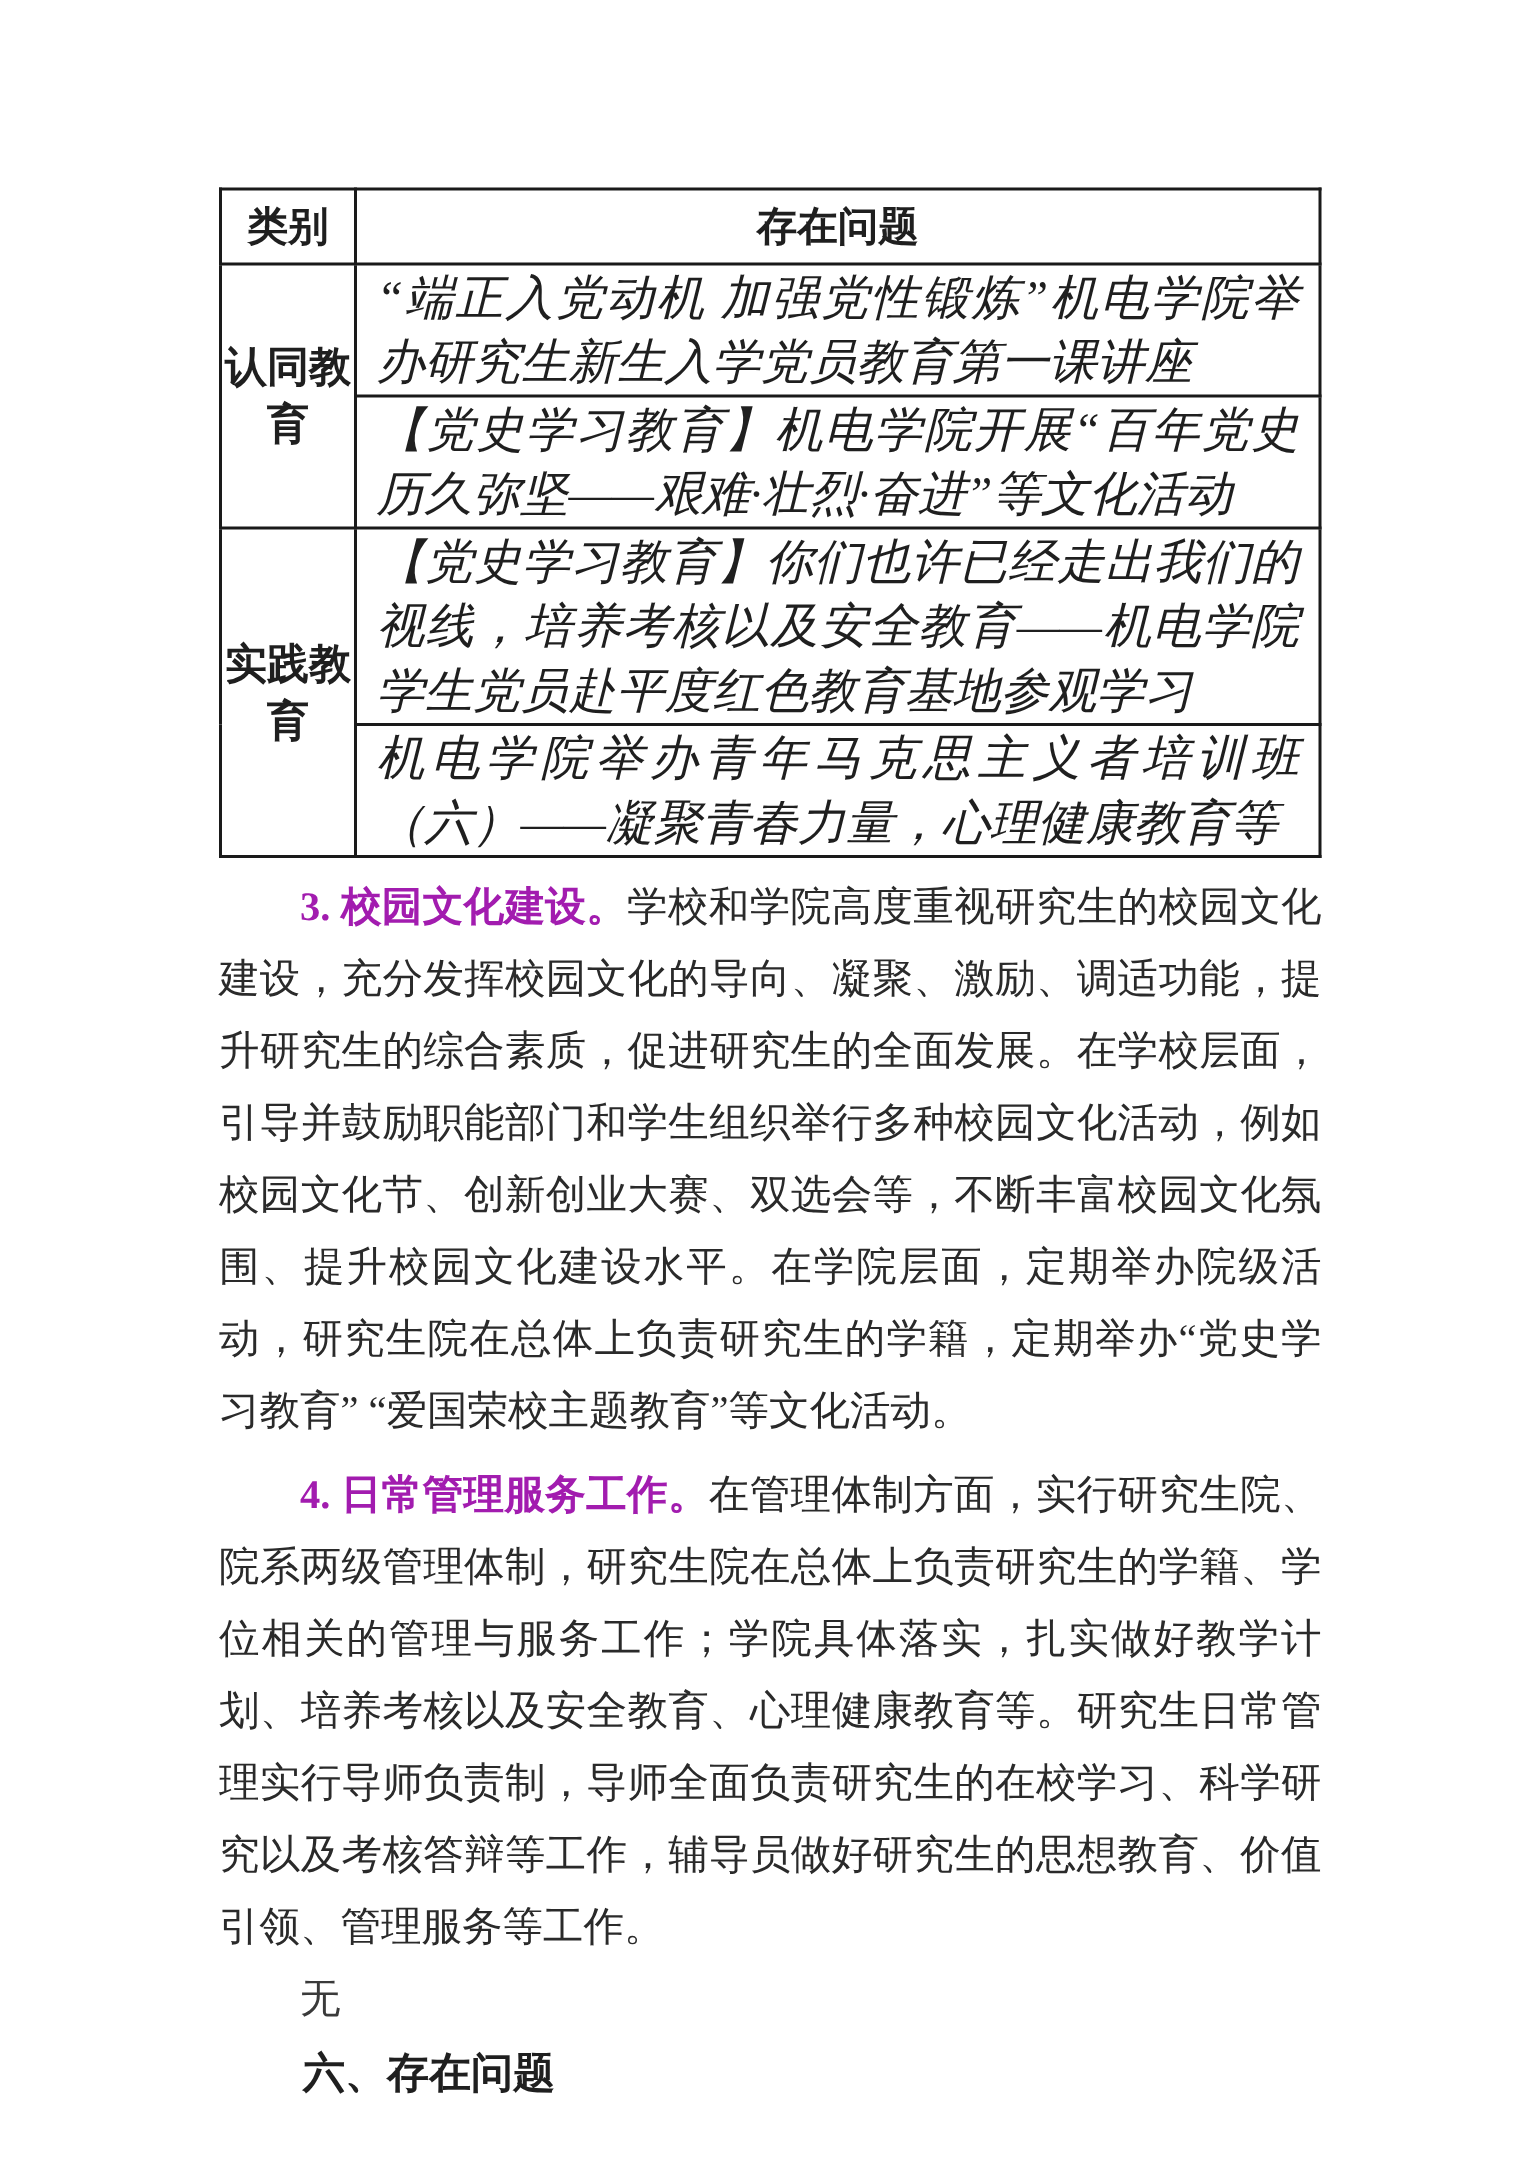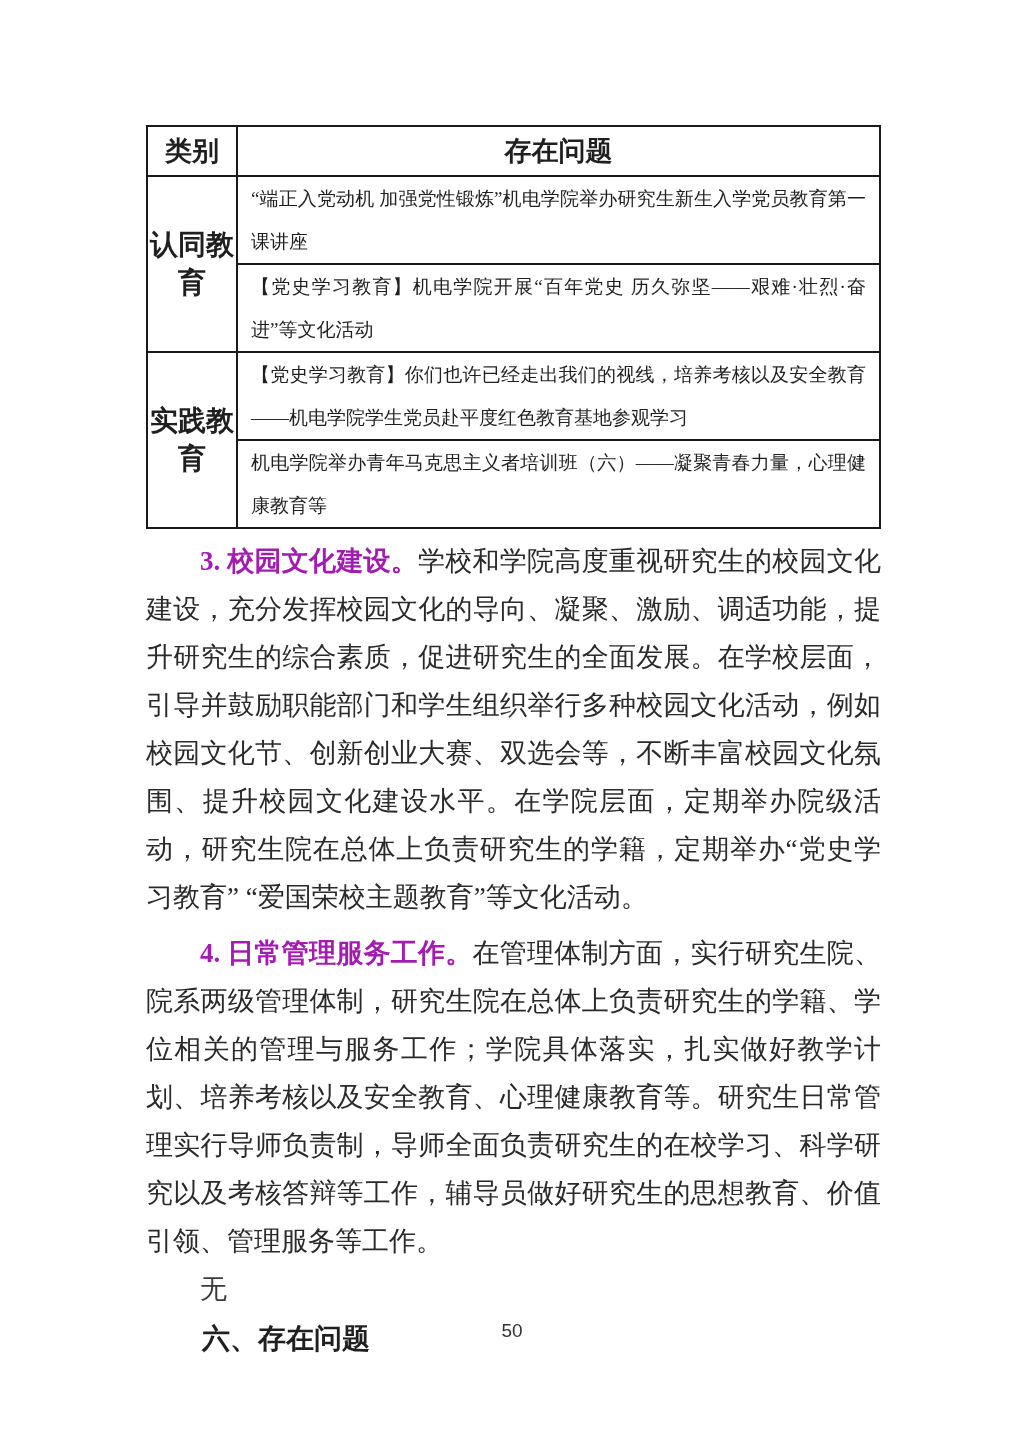--- a/index.html
+++ b/index.html
@@ -39,25 +39,26 @@
   th.col-cat { width: 90px; }
   td.cat {
     font-size: 28px;
     font-weight: bold;
     text-align: center;
     vertical-align: middle;
     border-radius: 15px;
   }
   td.content {
     height: 86px;
-    font-size: 19px;
+    font-size: 32px;
     line-height: 43px;
     padding: 0 13px;
     vertical-align: middle;
     text-align: justify;
+    font-style: italic;
   }
   .body-para {
     font-size: 27px;
     line-height: 48px;
     text-align: justify;
     text-indent: 2em;
     margin-top: 8px;
     color: #2a2a2a;
   }
   .body-para b { color: #a21caf; }
@@ -120,14 +121,13 @@
 
     <p class="body-para"><b>3. 校园文化建设。</b><span>学校和学院高度重视研究生的校园文化建设，充分发挥校园文化的导向、凝聚、激励、调适功能，提升研究生的综合素质，促进研究生的全面发展。在学校层面，引导并鼓励职能部门和学生组织举行多种校园文化活动，例如校园文化节、创新创业大赛、双选会等，不断丰富校园文化氛围、提升校园文化建设水平。在学院层面，定期举办院级活动，研究生院在总体上负责研究生的学籍，定期举办“党史学习教育” “爱国荣校主题教育”等文化活动。</span></p>
 
     <p class="body-para"><b>4. 日常管理服务工作。</b><span>在管理体制方面，实行研究生院、院系两级管理体制，研究生院在总体上负责研究生的学籍、学位相关的管理与服务工作；学院具体落实，扎实做好教学计划、培养考核以及安全教育、心理健康教育等。研究生日常管理实行导师负责制，导师全面负责研究生的在校学习、科学研究以及考核答辩等工作，辅导员做好研究生的思想教育、价值引领、管理服务等工作。</span></p>
 
     <p class="section-content">无</p>
     <h2 class="section-heading">六、存在问题</h2>
 
   </div>
 
-  <div class="page-number">50</div>
 </div>
 
 </body></html>

